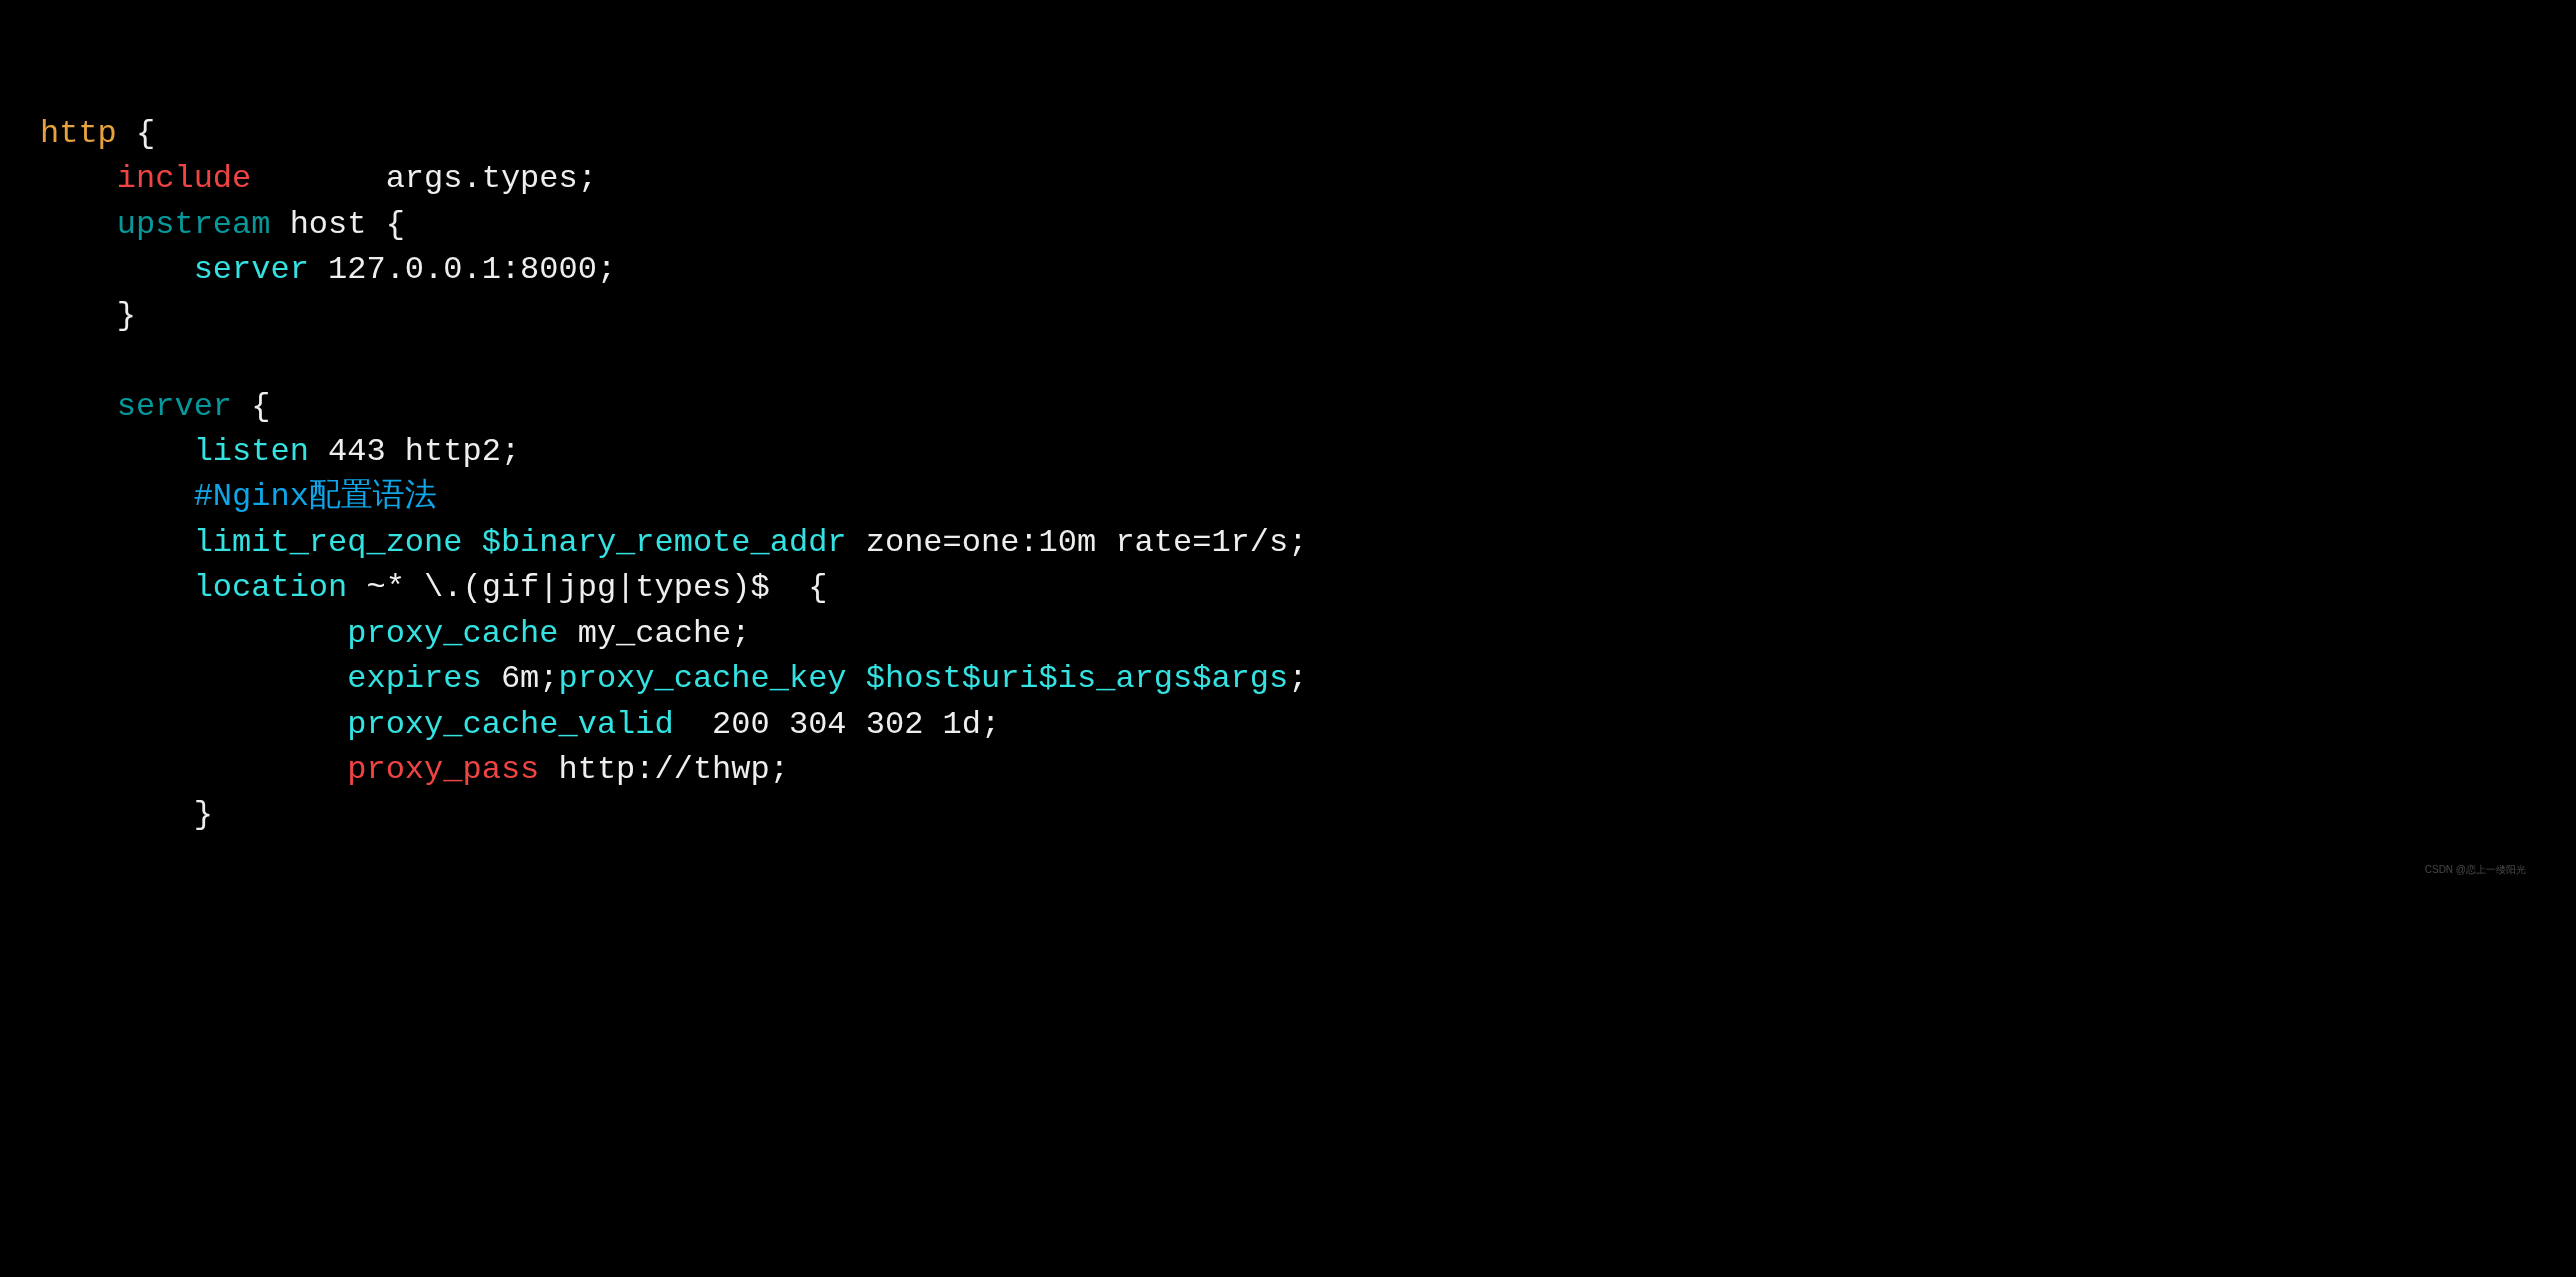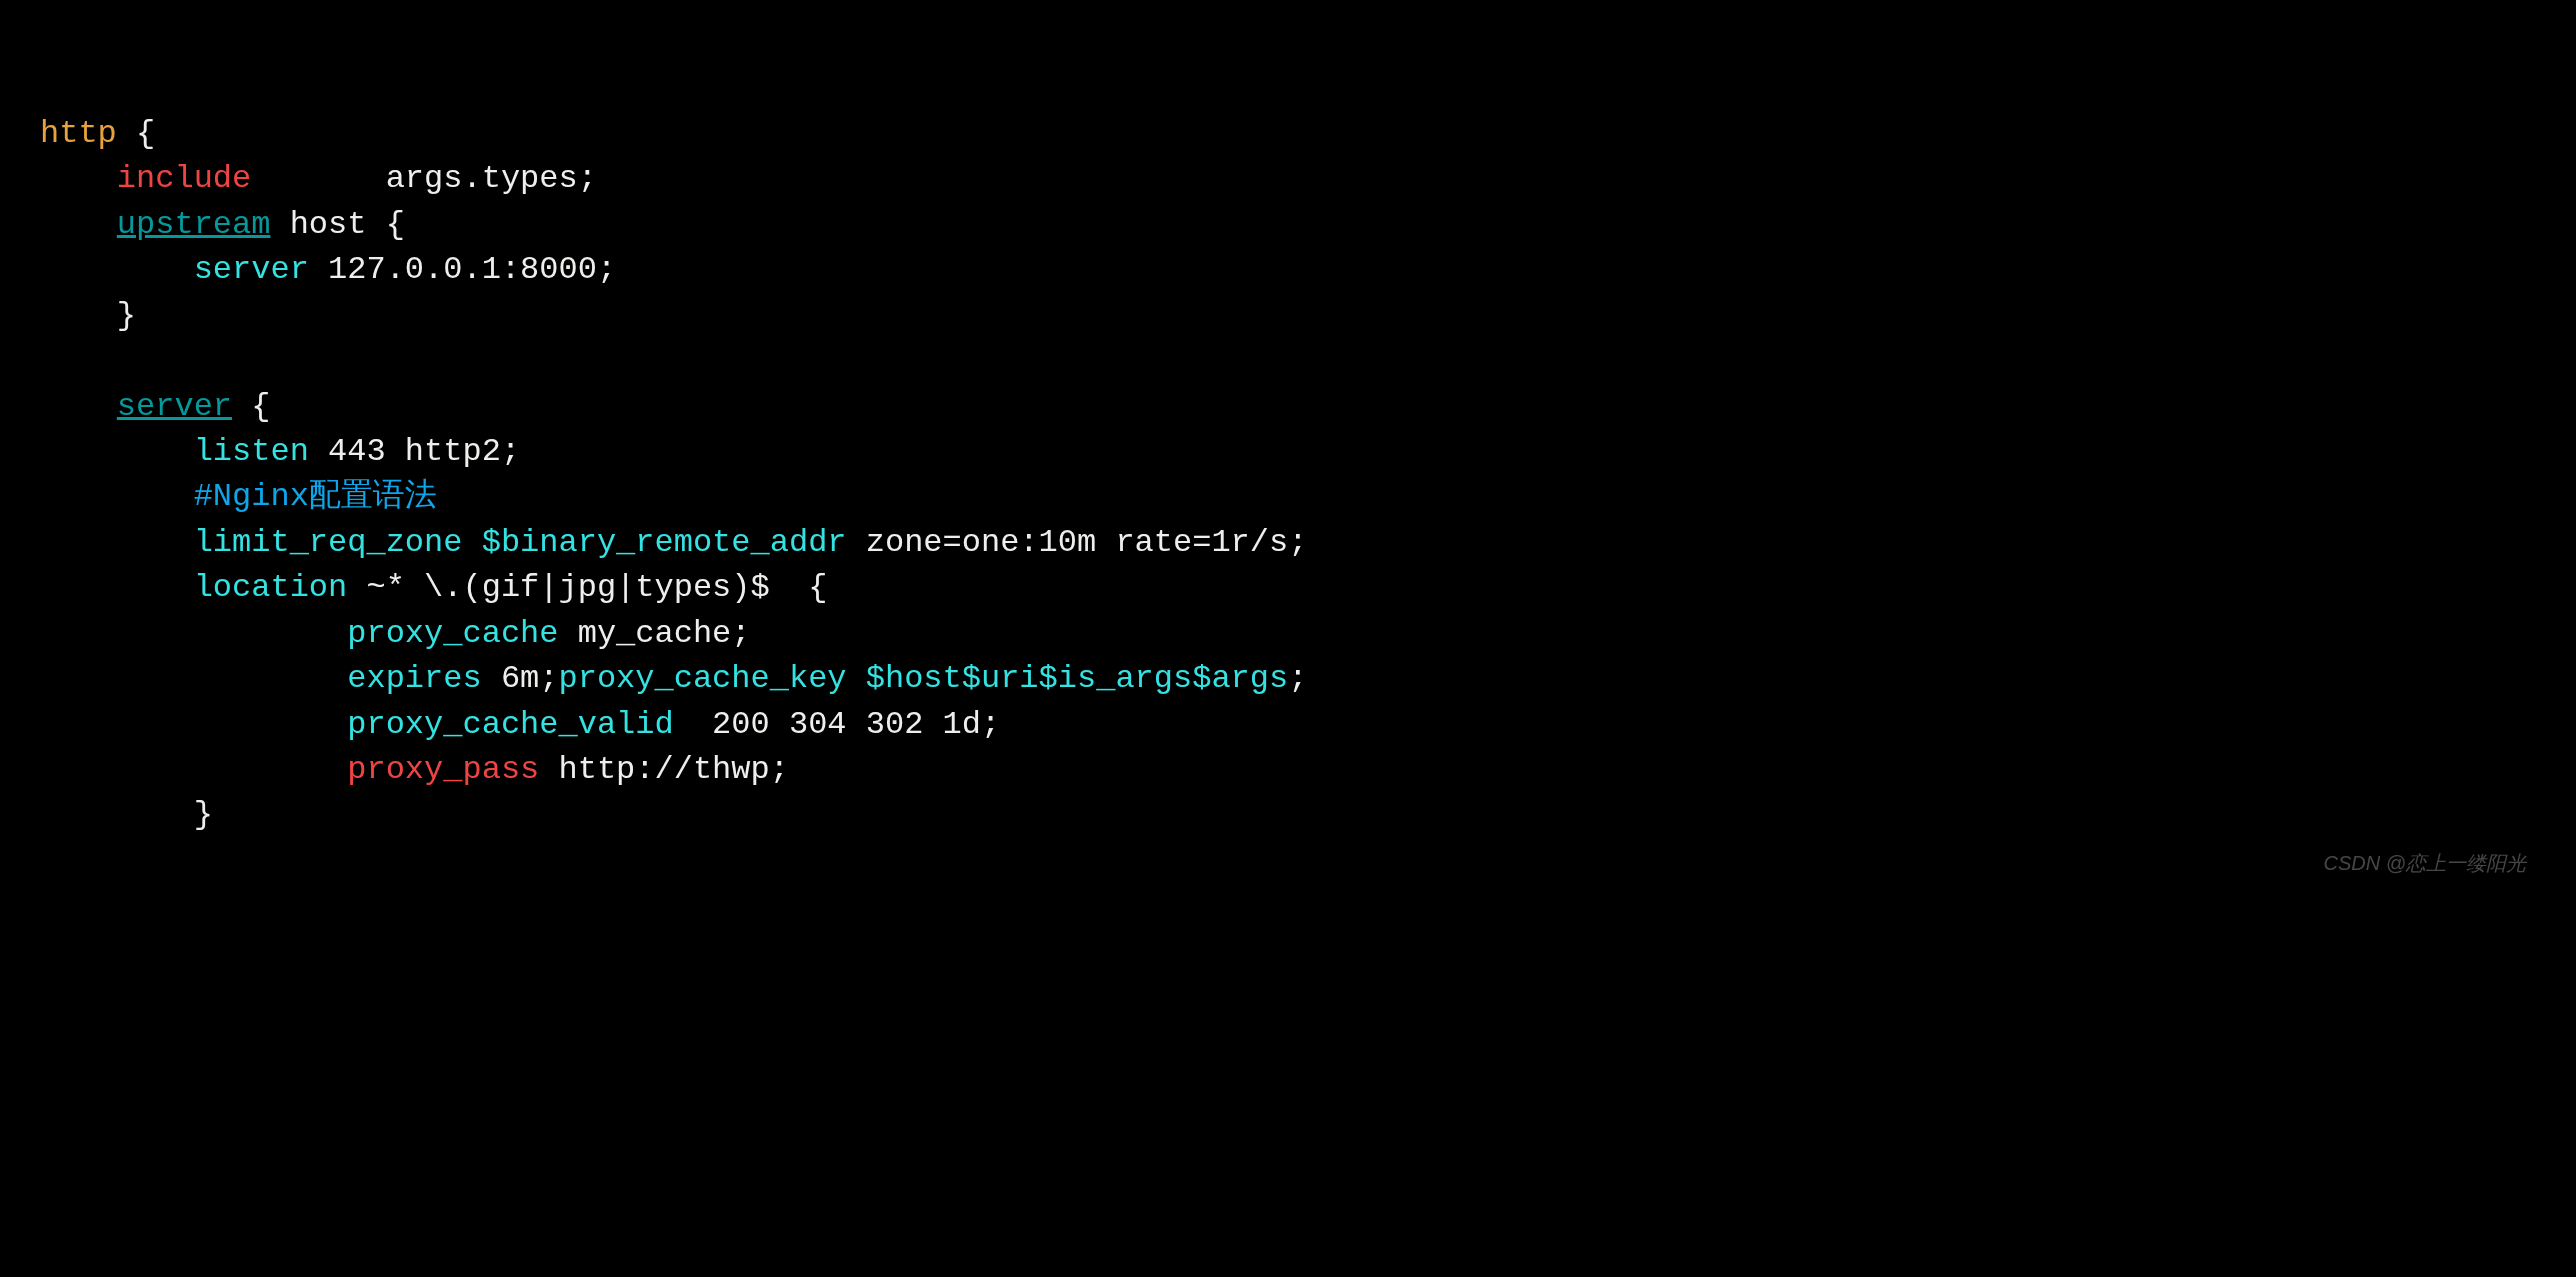--- a/index.html
+++ b/index.html
@@ -12,30 +12,29 @@
     color: #e8e8e8;
     white-space: pre;
   }
   .code-container {
     position: relative;
   }
   .watermark {
     position: absolute;
     bottom: 6px;
     right: 10px;
-    font-size: 20px;
+    font-size: 10px;
     color: rgba(200,200,200,0.35);
     font-family: sans-serif;
     white-space: nowrap;
-    font-style: italic;
   }
   .kw-orange { color: #e6a23c; text-align: right; }
   .kw-green  { color: #ef4444; }
   .kw-cyan   { color: #34e2e2; }
-  .kw-teal   { color: #06989a; text-decoration: underline; }
+  .kw-teal   { color: #06989a; }
   .kw-blue   { color: #0ea5e9; }
   .txt-white { color: #eeeeec; }
 </style>
 </head>
 <body>
 <div class="code-container">
 <span><span class="kw-orange">http</span><span class="txt-white"> {</span></span>
 <span><span>    </span><span class="kw-green">include</span><span class="txt-white">       args.types;</span></span>
 <span><span>    </span><span class="kw-teal">upstream</span><span class="txt-white"> host {</span></span>
 <span><span>        </span><span class="kw-cyan">server</span><span class="txt-white"> 127.0.0.1:8000;</span></span>

